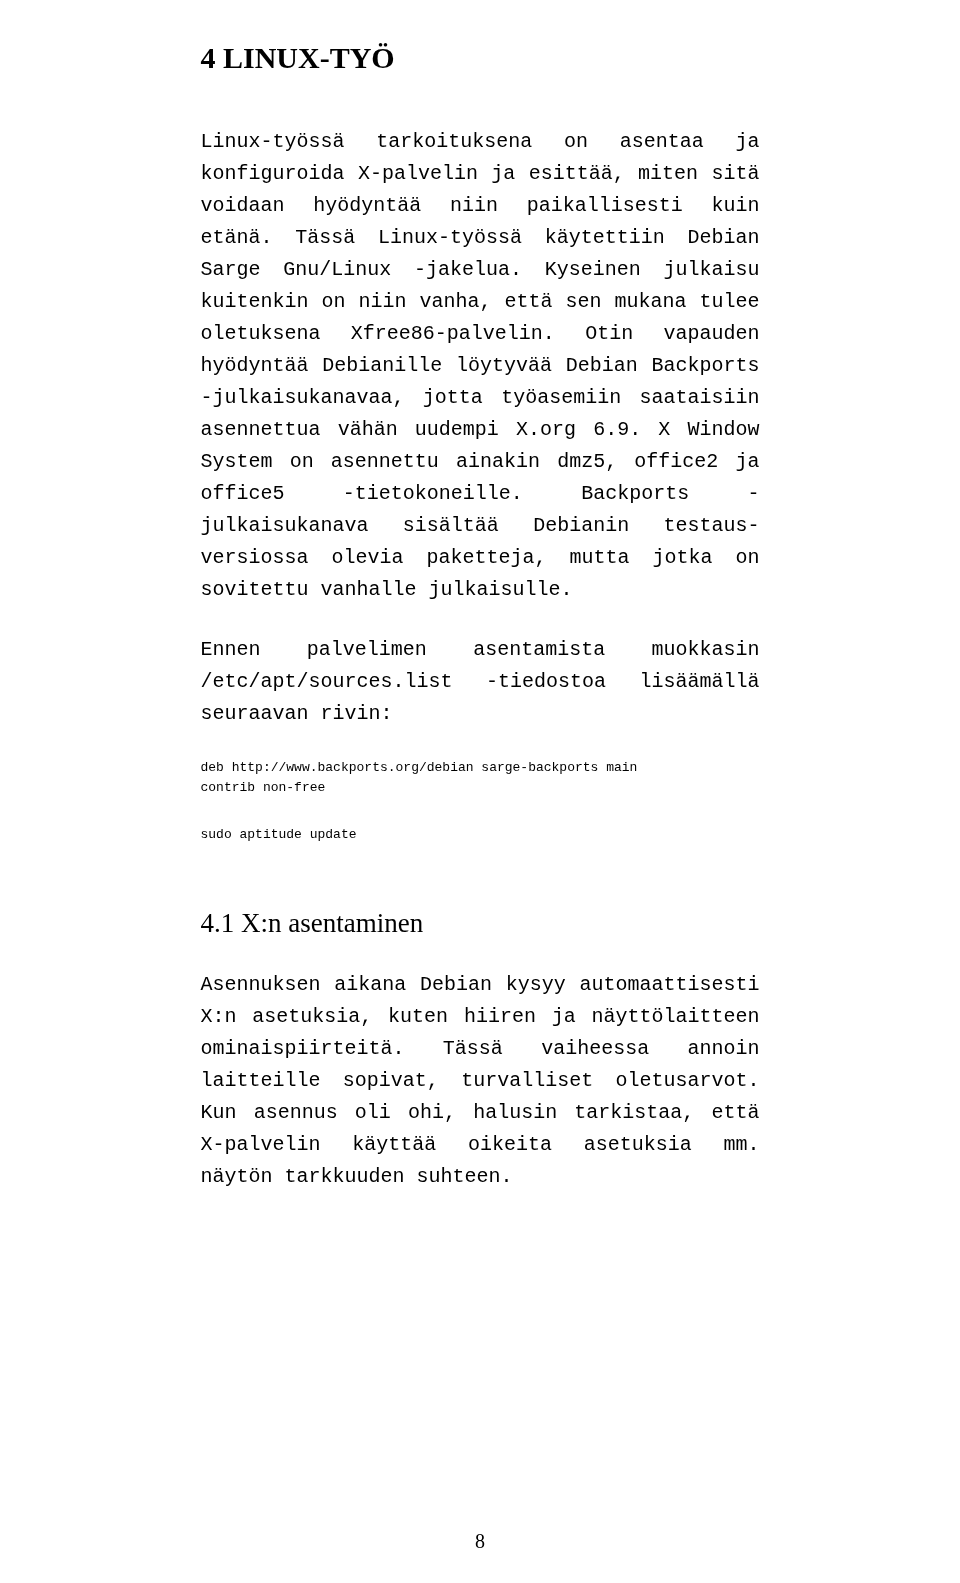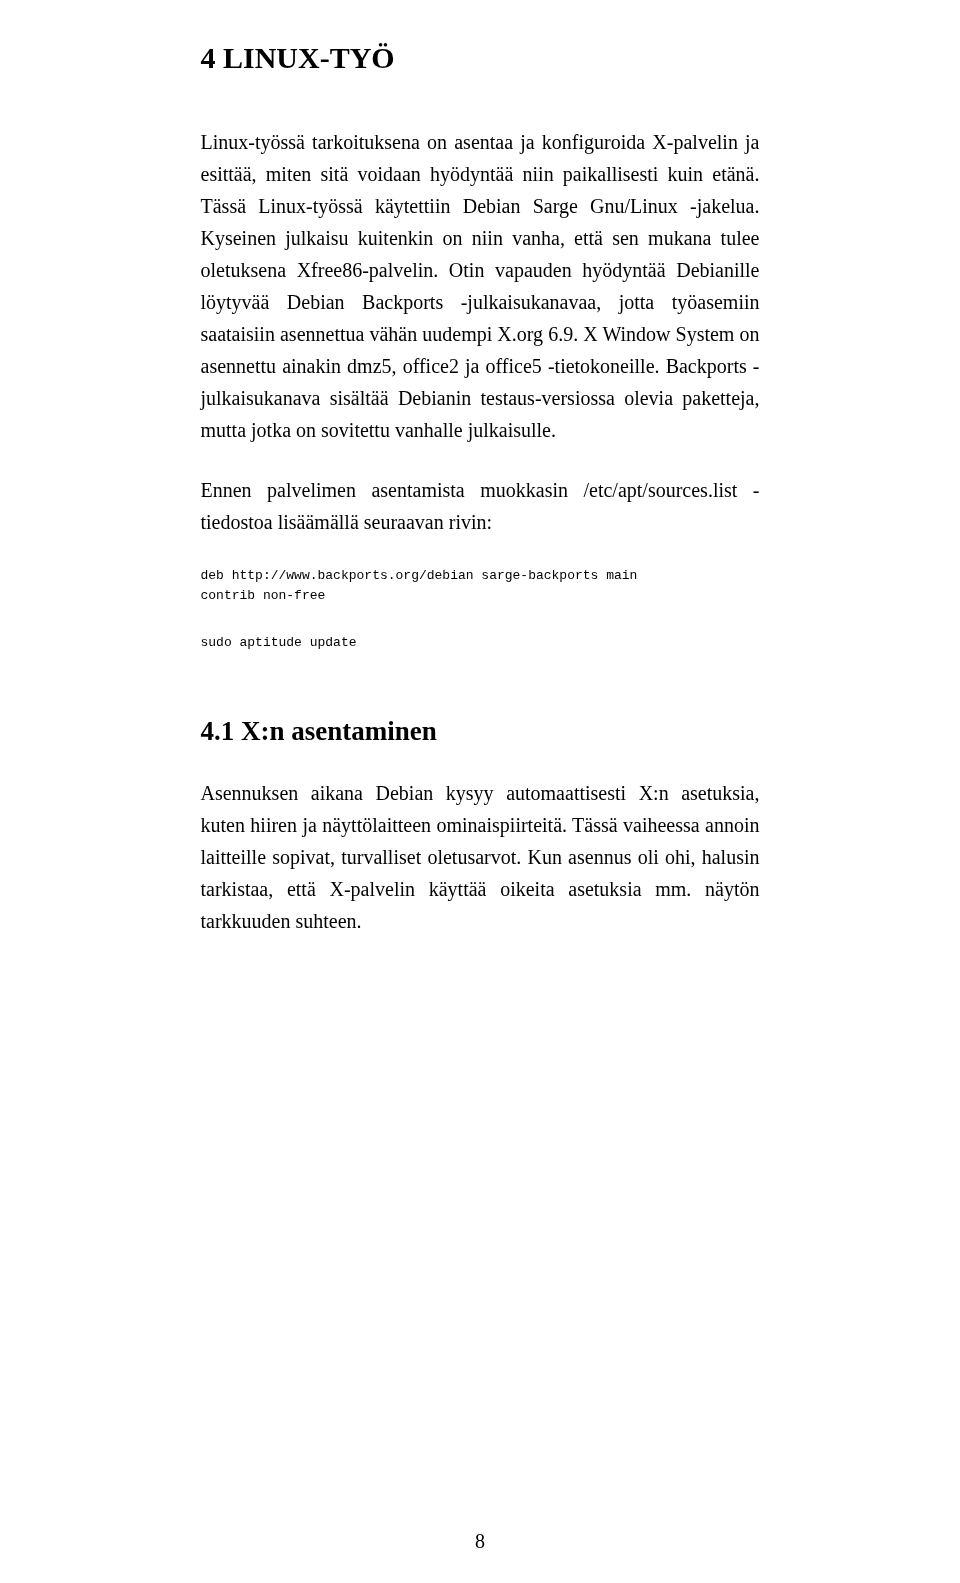--- a/index.html
+++ b/index.html
@@ -18,29 +18,30 @@
     position: relative;
   }
   h1.section-heading {
     font-size: 30px;
     font-weight: bold;
     margin: 0 0 50px 0;
     line-height: 1.2;
   }
   h2.subsection-heading {
     font-size: 27px;
-    font-weight: bold;
+    font-weight: normal;
     margin: 62px 0 30px 0;
     line-height: 1.2;
   }
   p.body-text {
     font-size: 20px;
     line-height: 1.6;
     margin: 0 0 28px 0;
     text-align: justify;
+    font-family: Liberation Mono, monospace;
   }
   .code-block {
     font-family: "Courier New", Courier, monospace;
     font-size: 13px;
     line-height: 1.5;
     margin: 28px 0 28px 0;
     white-space: pre-wrap;
   }
   .page-number {
     text-align: center;

